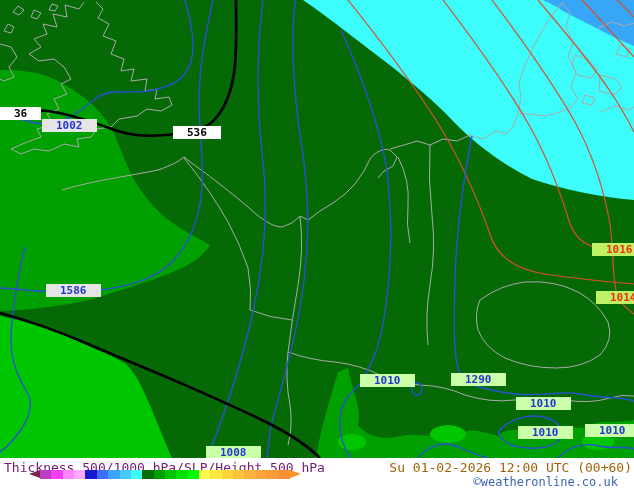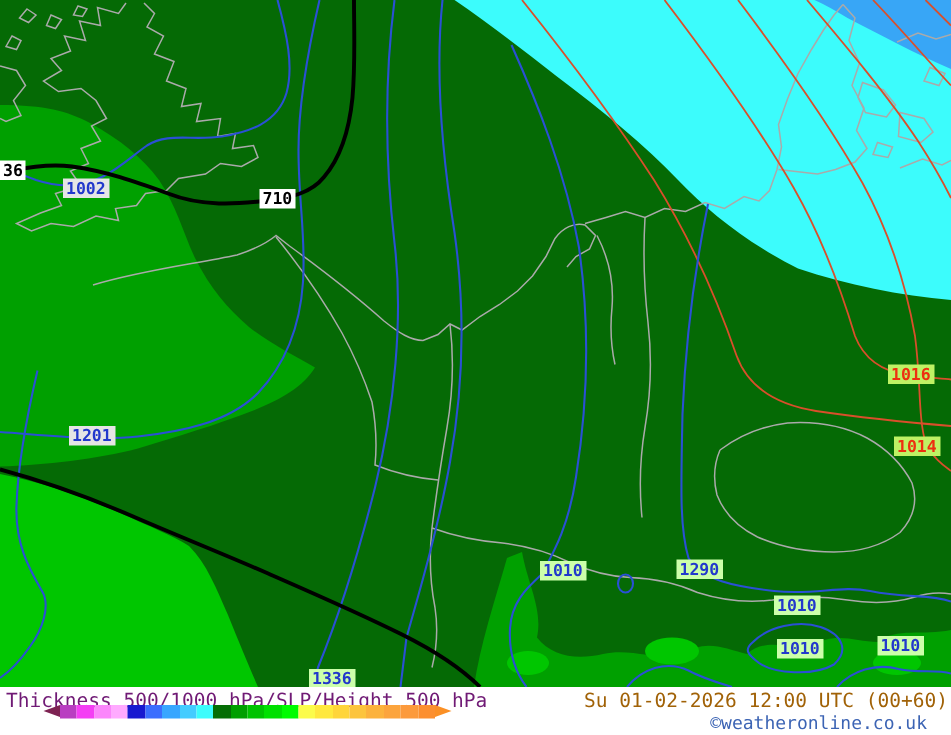--- a/index.html
+++ b/index.html
@@ -2,21 +2,21 @@
 <html><head>
 <meta charset="utf-8">
 <style>
   html,body{margin:0;padding:0;background:#e8e8e8;}
   #stage{position:relative;width:634px;height:490px;overflow:hidden;background:#fff;
          font-family:"DejaVu Sans Mono",monospace;}
   #map{position:absolute;left:0;top:0;width:634px;height:458px;}
   #map svg{display:block;}
   #map-labels{position:absolute;left:0;top:0;width:634px;height:458px;pointer-events:none;}
   .mlabel{position:absolute;font:bold 11px "DejaVu Sans Mono",monospace;line-height:13px;
-          padding:0 2px;white-space:nowrap;}
+          padding:0 14px;white-space:nowrap;}
   .blue-white{color:#2238cc;background:#e5e5e5;}
   .black-white{color:#000000;background:#ffffff;}
   .blue-green{color:#2238cc;background:#ccffaa;}
   .red-green{color:#ee2f10;background:#bef264;}
   #legend{position:absolute;left:0;top:458px;width:634px;height:32px;background:#ffffff;}
   #legend-title{position:absolute;left:4px;top:2px;font:13px "DejaVu Sans Mono",monospace;color:#701a75;}
   #legend-datetime{position:absolute;right:2px;top:2px;font:13px "DejaVu Sans Mono",monospace;color:#a16207;}
   #legend-copyright{position:absolute;right:16px;top:17px;font:12px "DejaVu Sans Mono",monospace;color:#3c64b4;}
   #scale{position:absolute;left:29px;top:12px;width:272px;height:20px;}
   #scale-bar{position:absolute;left:11px;top:0;height:9px;display:flex;}
@@ -92,23 +92,23 @@
 
       <g stroke="#000000" stroke-width="2.6" fill="none">
         <path d="M0,115 C15,112 32,109 48,111 C70,114 90,121 112,129 C135,138 158,136 176,134 C195,132 208,128 216,118 C228,104 233,85 235,65 C237,42 236,20 236,0"></path>
         <path d="M0,313 C30,321 60,332 88,344 C118,357 148,369 178,382 C210,396 240,409 268,423 C290,434 308,446 320,458"></path>
       </g>
     </svg>
 
     <div id="map-labels">
         <div class="mlabel black-white" style="left: 0px; top: 107px;">36</div>
         <div class="mlabel blue-white" style="left: 42px; top: 119px;">1002</div>
-        <div class="mlabel black-white" style="left: 173px; top: 126px;">710</div>
-        <div class="mlabel blue-white" style="left: 46px; top: 284px;">1201</div>
-        <div class="mlabel blue-green" style="left: 206px; top: 446px;">1336</div>
+        <div class="mlabel black-white" style="left: 173px; top: 126px;">536</div>
+        <div class="mlabel blue-white" style="left: 46px; top: 284px;">1586</div>
+        <div class="mlabel blue-green" style="left: 206px; top: 446px;">1008</div>
         <div class="mlabel blue-green" style="left: 360px; top: 374px;">1010</div>
         <div class="mlabel blue-green" style="left: 451px; top: 373px;">1290</div>
         <div class="mlabel blue-green" style="left: 516px; top: 397px;">1010</div>
         <div class="mlabel blue-green" style="left: 518px; top: 426px;">1010</div>
         <div class="mlabel blue-green" style="left: 585px; top: 424px;">1010</div>
         <div class="mlabel red-green" style="left: 592px; top: 243px;">1016</div>
         <div class="mlabel red-green" style="left: 596px; top: 291px;">1014</div>
       </div>
   </div>
 

